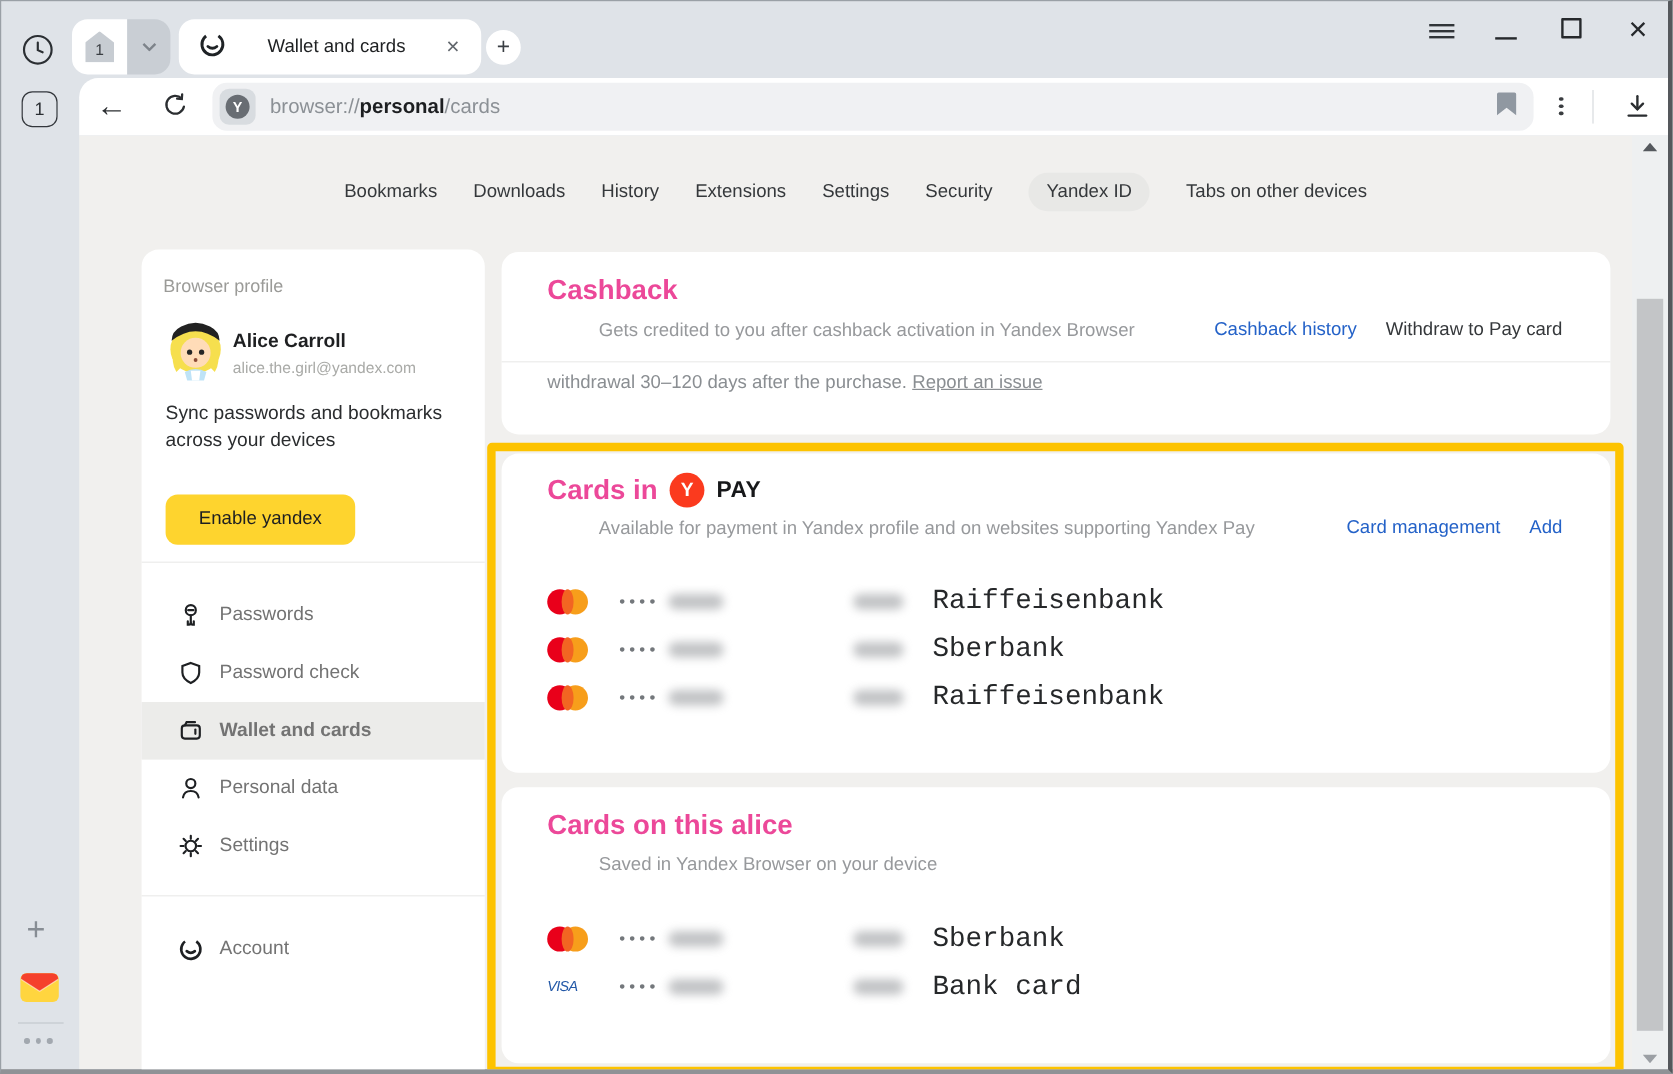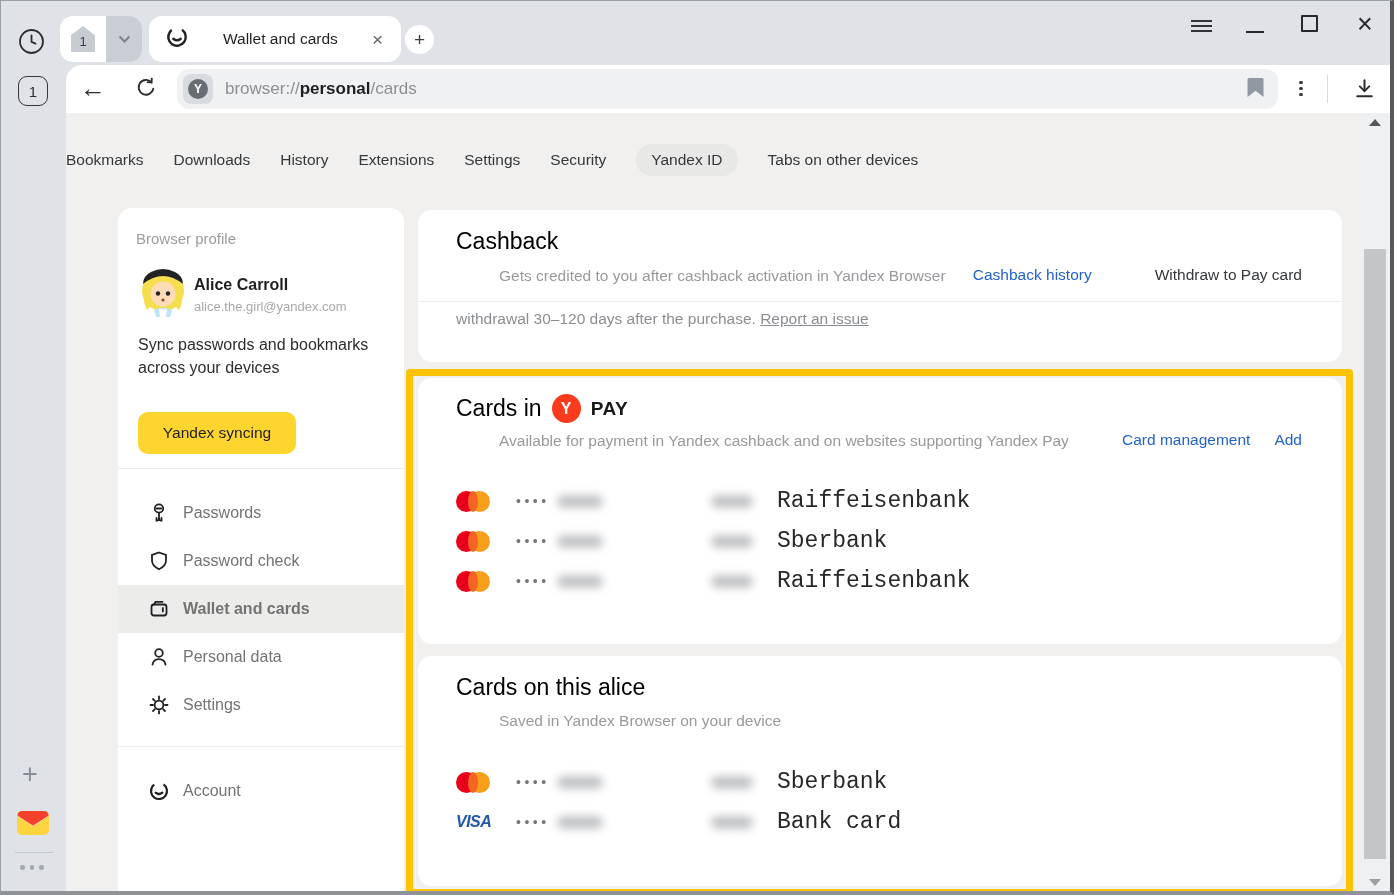--- a/index.html
+++ b/index.html
@@ -29,64 +29,64 @@
   .url b { color:#1d1f21; font-weight:bold; }
 
   
   .tabcount { left:17px; top:75px; width:30px; height:30px; border:1.7px solid #33373c; border-radius:9px;
               display:flex; align-items:center; justify-content:center; font-size:15px; color:#2b2f33; }
   .dotrow { display:flex; gap:5px; }
   .dotrow i { width:4.5px; height:4.5px; border-radius:50%; background:#a2a8af; }
 
   
   .page { left:65px; top:112px; right:30px; bottom:0; background:#f1f0ee; }
-  .nav { left:65px; right:30px; top:142px; height:34px; display:flex; justify-content:flex-start; align-items:center; gap:30px; }
+  .nav { left:65px; right:30px; top:142px; height:34px; display:flex; justify-content:center; align-items:center; gap:30px; }
   .nav span { font-size:15.5px; color:#35383b; cursor:default; }
   .nav .pill { background:#e8e8e6; border-radius:17px; padding:7px 15px; }
 
   .card { background:#fff; border-radius:14px; }
   .divider { position:absolute; left:0; right:0; height:1px; background:#ececea; }
 
   
   .side-label { font-size:15px; color:#9b9b98; }
   .side-name { font-size:16px; font-weight:bold; color:#1e1f21; }
   .side-email { font-size:13px; color:#a9aaa7; }
   .sync-text { font-size:16px; line-height:1.45; color:#2b2d2f; }
   .yellow-btn { background:#fed42e; border:none; border-radius:10px; width:158px; height:42px;
                 font-size:15.5px; color:#1e1f21; font-family:inherit; cursor:pointer; }
   .menu-item { display:flex; align-items:center; height:48px; padding-left:30px; cursor:pointer; }
   .menu-item svg { flex:0 0 22px; }
   .menu-item .lbl { font-size:16px; color:#737373; margin-left:13px; }
   .menu-item.active { background:#ececea; }
   .menu-item.active .lbl { font-weight:bold; }
 
   
-  .card-title { font-size:23px; font-weight:400; color:#000000; }
+  .card-title { font-size:23px; font-weight:700; color:#ec4899; }
   .card-sub { font-size:15.5px; color:#97999c;margin-left:43px; }
   .links { display:flex; gap:24px; font-size:15.5px; }
   .blue { color:#2462c8; cursor:pointer; }
-  .darklink { color:#35383b; cursor:pointer;margin-left:39px; }
+  .darklink { color:#35383b; cursor:pointer; }
   .note { font-size:15.5px; color:#8a8e92; }
   .note u { cursor:pointer; }
 
   .highlight-box { left:405px; top:368px; width:947px; height:527px; border:7px solid #fdc300; border-radius:4px; pointer-events:none; }
 
   .paylogo { width:29px; height:29px; border-radius:50%; background:#fb3a1e; color:#fff; font-weight:800; font-size:16px;
              display:flex; align-items:center; justify-content:center; }
   .brandword { font-size:19px; font-weight:800; color:#17181a; letter-spacing:.5px; }
 
   .rows { position:absolute; left:0; right:0; }
   .card-row { display:flex; align-items:center; height:40px; padding-left:38px; }
   .cc-logo { width:60px; display:flex; align-items:center; }
   .mc { position:relative; width:34px; height:21px; }
   .mc i { position:absolute; top:0; width:21px; height:21px; border-radius:50%; }
   .mc .r { left:0; background:#e9001a; }
   .mc .o { right:0; background:#f79e1b; }
   .mc .x { left:12px; width:10px; background:#f26522; border-radius:50%; }
-  .visa { font-size:16px; font-weight:700; font-style:italic; color:#2358a7; letter-spacing:-.5px;text-align:right; }
+  .visa { font-size:12px; font-weight:400; font-style:italic; color:#2358a7; letter-spacing:-.5px;text-align:right; }
   .cc-dots { width:41px; font-size:14px; letter-spacing:3.5px; color:#74787c; }
   .blurnum { width:46px; height:13px; border-radius:7px; background:#8f9296; filter:blur(4px); opacity:.55; }
   .blurdate { width:42px; height:13px; border-radius:7px; background:#8f9296; filter:blur(4px); opacity:.55; margin-left:108px; }
   .cc-bank { font-size:23px; color:#26282a; margin-left:24px;font-family:Liberation Mono, monospace; }
 
   
   .scroll { right:0; top:112px; bottom:0; width:30px; background:#eef0f1; }
   .sthumb { position:absolute; left:4px; top:136px; width:22px; height:610px; background:#c3c5c7; }
   .arr-up { position:absolute; left:9px; top:6px; width:0; height:0; border-left:6px solid transparent; border-right:6px solid transparent; border-bottom:7px solid #55595e; }
   .arr-dn { position:absolute; left:9px; bottom:5px; width:0; height:0; border-left:6px solid transparent; border-right:6px solid transparent; border-top:7px solid #9b9fa4; }
@@ -220,21 +220,21 @@
         <circle cx="26" cy="34" r="1.6" fill="#8a4a34"></circle>
         <path d="M17 44 Q26 39 35 44 L33 51 H19 Z" fill="#bfe3f7"></path>
         <path d="M22 43 H30 L29 51 H23 Z" fill="#ffffff"></path>
       </svg>
     </div>
     <div class="abs side-name" style="left:76px;top:68px">Alice Carroll</div>
     <div class="abs side-email" style="left:76px;top:91px">alice.the.girl@yandex.com</div>
 
     <div class="abs sync-text" style="left:20px;top:125px;width:238px">Sync passwords and bookmarks across your devices</div>
 
-    <button class="abs yellow-btn" style="left:20px;top:204px">Yandex syncing</button>
+    <button class="abs yellow-btn" style="left:20px;top:204px">Enable yandex</button>
 
     <div class="divider" style="top:260px"></div>
 
     <div class="abs" style="left:0;top:281px;right:0">
       <div class="menu-item">
         <svg width="22" height="22" viewBox="0 0 22 22" fill="none" stroke="#1e2023" stroke-width="1.8" stroke-linecap="round">
           <circle cx="11" cy="6.5" r="4.2"></circle>
             <path d="M8.8 6.5 H13.2"></path>
             <path d="M11 10.7 V17 Q11 18.5 12.5 18.5 H13.5 V15.8"></path>
             <path d="M11 17 Q11 18.5 9.5 18.5 H8.5 V15.8"></path>
@@ -296,21 +296,21 @@
   </div>
 
   <div class="abs highlight-box"></div>
 
   <div class="abs card" style="left:417px;top:377px;width:924px;height:266px">
     <div class="abs" style="left:38px;top:16px;display:flex;align-items:center;gap:10px">
       <span class="card-title">Cards in</span>
       <span class="paylogo">Y</span>
       <span class="brandword">PAY</span>
     </div>
-    <div class="abs card-sub" style="left:38px;top:54px">Available for payment in Yandex cashback and on websites supporting Yandex Pay</div>
+    <div class="abs card-sub" style="left:38px;top:54px">Available for payment in Yandex profile and on websites supporting Yandex Pay</div>
     <div class="abs links" style="right:40px;top:53px">
       <span class="blue">Card management</span>
       <span class="blue">Add</span>
     </div>
 
     <div class="rows" style="top:103px">
       <div class="card-row">
         <span class="cc-logo">
             <span class="mc">
               <i class="r"></i>

